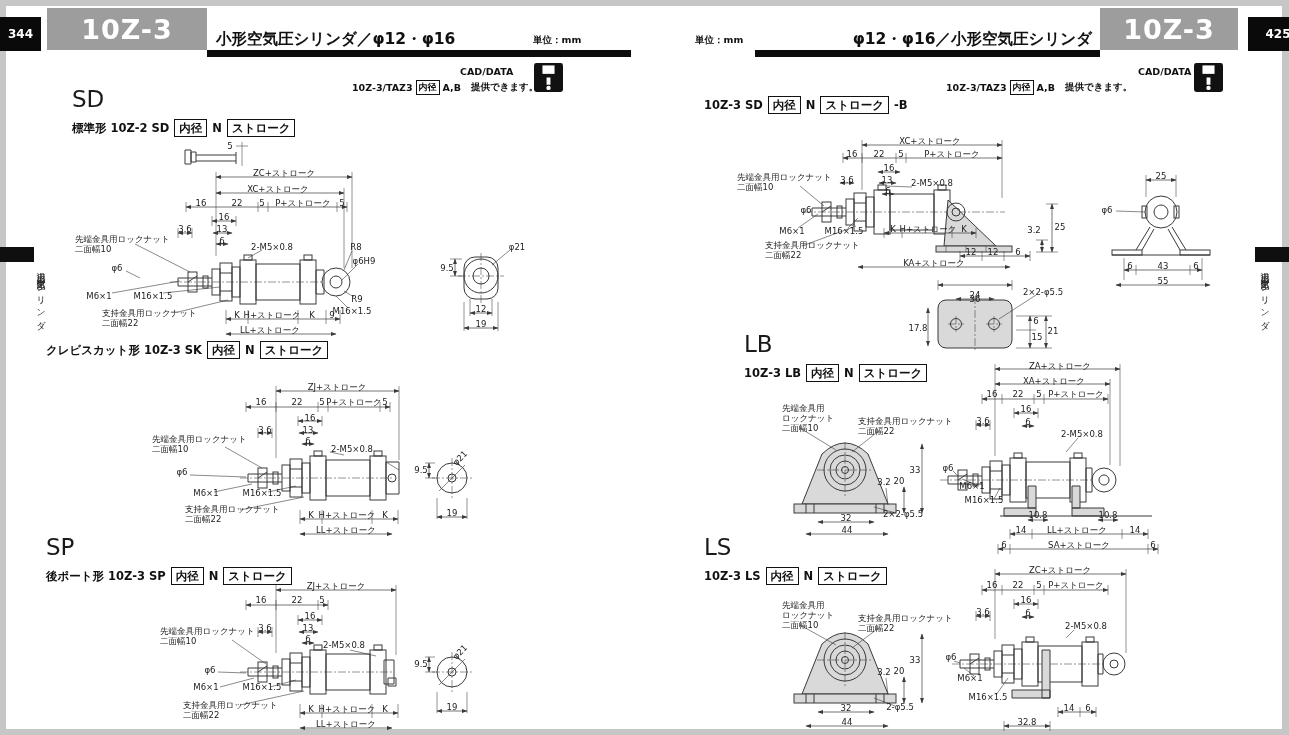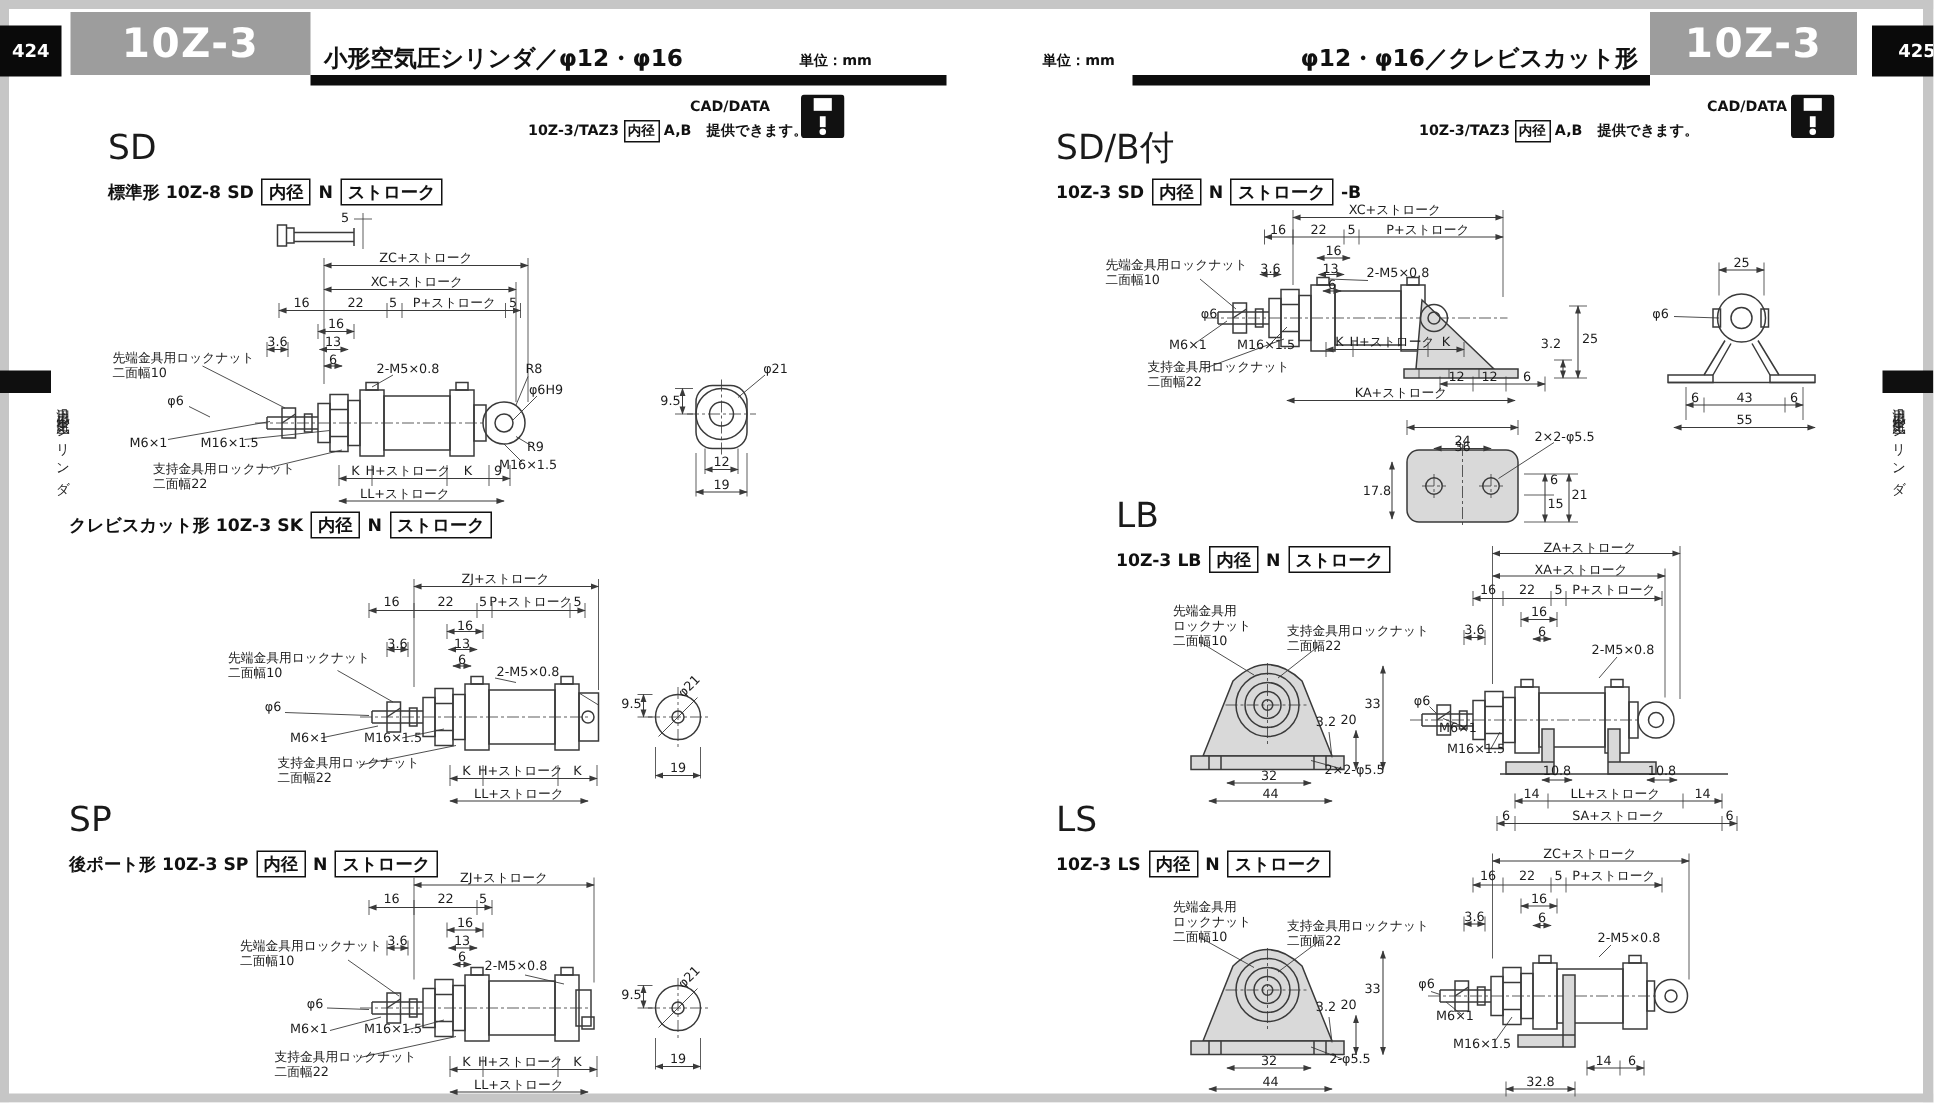--- a/index.html
+++ b/index.html
@@ -40,28 +40,28 @@
 </head>
 <body>
 
 <div class="spread">
 
   <div class="edge" style="left:0;top:0;width:1289px;height:6px;"></div>
   <div class="edge" style="left:0;top:0;width:6px;height:735px;"></div>
   <div class="edge" style="left:1282px;top:0;width:7px;height:735px;"></div>
   <div class="edge" style="left:0;top:729px;width:1289px;height:6px;"></div>
 
-  <div class="pagenum" style="left:0;top:17px;width:41px;height:34px;">424</div>
+  <div class="pagenum" style="left:0;top:17px;width:41px;height:34px;">344</div>
   <div class="model" style="left:47px;top:8px;width:160px;height:42px;">10Z-3</div>
   <div class="ptitle" style="left:216px;top:29px;">小形空気圧シリンダ／φ12・φ16</div>
   <div class="unit" style="left:533px;top:34px;">単位：mm</div>
   <div class="rule" style="left:207px;top:50px;width:424px;height:7px;"></div>
 
   <div class="unit" style="left:695px;top:34px;">単位：mm</div>
-  <div class="ptitle" style="left:760px;top:29px;width:332px;text-align:right;">φ12・φ16／クレビスカット形</div>
+  <div class="ptitle" style="left:760px;top:29px;width:332px;text-align:right;">φ12・φ16／小形空気圧シリンダ</div>
   <div class="model" style="left:1100px;top:8px;width:138px;height:42px;">10Z-3</div>
   <div class="pagenum" style="left:1248px;top:17px;width:60px;height:34px;text-align:right;">425</div>
   <div class="rule" style="left:755px;top:50px;width:345px;height:7px;"></div>
 
   <div class="cadl1" style="left:460px;top:66px;">CAD/DATA</div>
   <div class="cadrow" style="left:352px;top:80px;">
     <span>10Z-3/TAZ3</span>
     <span class="ibox">内径</span>
     <span>A,B</span>
     <span class="gap">提供できます。</span>
@@ -88,21 +88,21 @@
   </svg>
 
   <div class="tabblk" style="left:0;top:247px;width:34px;height:15px;"></div>
   <div class="vtab" style="left:34px;top:265px;">汎用形空気圧シリンダ</div>
   <div class="tabblk" style="left:1255px;top:247px;width:34px;height:15px;"></div>
   <div class="vtab" style="left:1258px;top:265px;">汎用形空気圧シリンダ</div>
 
   <div class="sec" style="left:46px;top:88px;margin-left:26px;">
     <div class="h2">SD</div>
     <div class="sub">
-      <span>標準形 10Z-8 SD</span>
+      <span>標準形 10Z-2 SD</span>
       <span class="sbox">内径</span>
       <span>N</span>
       <span class="sbox">ストローク</span>
       <span></span>
     </div>
   </div>
   <div class="sec" style="left:46px;top:333px;">
     <div class="sub">
       <span>クレビスカット形 10Z-3 SK</span>
       <span class="sbox">内径</span>
@@ -115,21 +115,20 @@
     <div class="h2">SP</div>
     <div class="sub">
       <span>後ポート形 10Z-3 SP</span>
       <span class="sbox">内径</span>
       <span>N</span>
       <span class="sbox">ストローク</span>
       <span></span>
     </div>
   </div>
   <div class="sec" style="left:704px;top:88px;">
-    <div class="h2">SD/B付</div>
     <div class="sub">
       <span>10Z-3 SD</span>
       <span class="sbox">内径</span>
       <span>N</span>
       <span class="sbox">ストローク</span>
       <span>-B</span>
     </div>
   </div>
   <div class="sec" style="left:704px;top:333px;margin-left:40px;">
     <div class="h2">LB</div>

